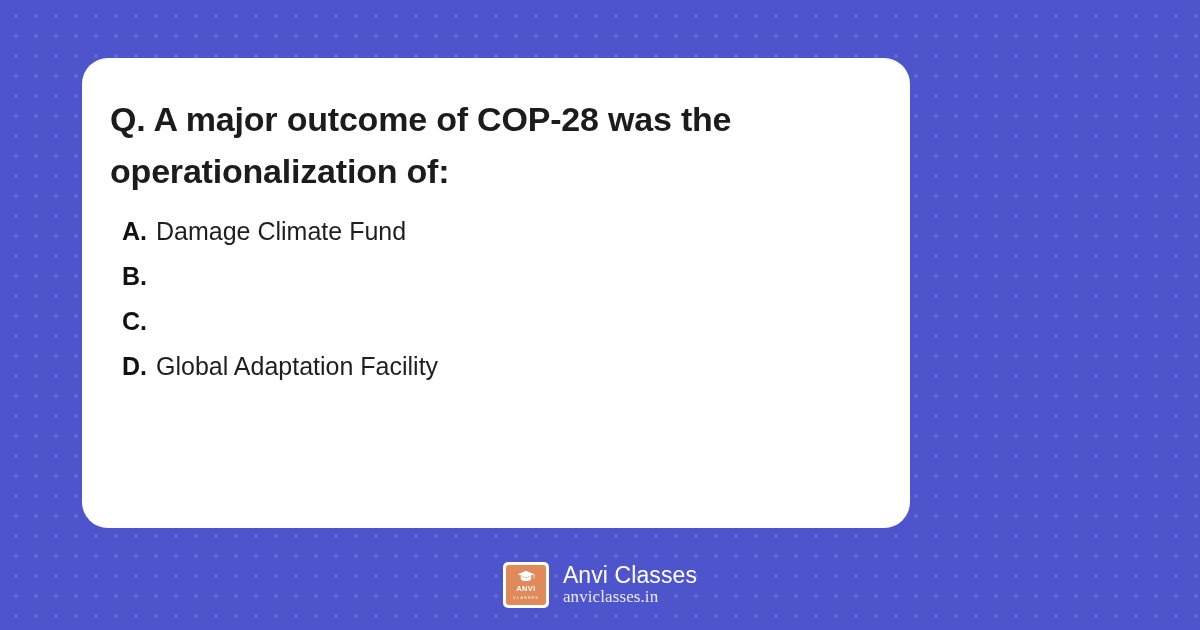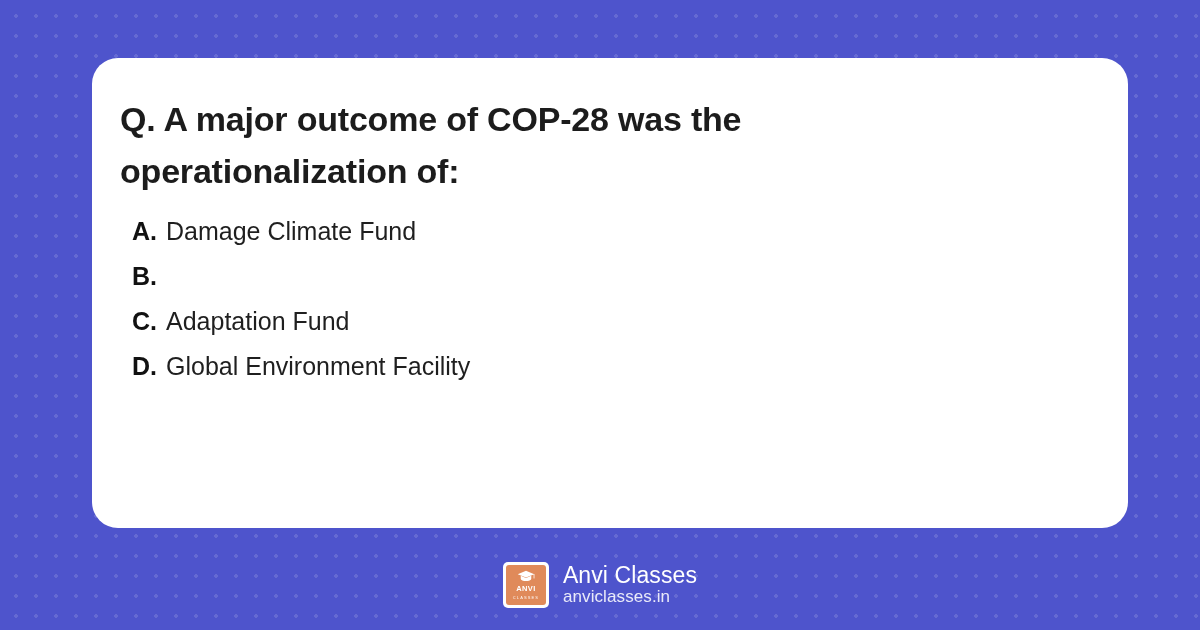--- a/index.html
+++ b/index.html
@@ -19,23 +19,23 @@
 
   .slide {
     position: relative;
     width: 1200px;
     height: 630px;
     box-sizing: border-box;
   }
 
   .quiz-card {
     position: absolute;
-    left: 92px;
+    left: 82px;
     top: 58px;
-    width: 1036px;
+    width: 828px;
     height: 470px;
     background: #ffffff;
     border-radius: 26px;
     box-sizing: border-box;
     padding: 36px 40px 0 28px;
   }
 
   .question {
     margin: 0;
     padding: 0 0 0 0;
@@ -136,20 +136,21 @@
   .brand-name {
     font-size: 23px;
     color: #ffffff;
     letter-spacing: 0.1px;
   }
 
   .brand-url {
     font-size: 17px;
     color: rgba(255,255,255,0.88);
     letter-spacing: 0.1px;
+    font-family: Liberation Serif, serif;
   }
 </style>
 </head>
 <body>
 
 <div class="slide">
 
   <div class="quiz-card">
 
     <p class="question">Q. A major outcome of COP-28 was the operationalization of:</p>
@@ -160,26 +161,25 @@
         <span class="option-letter">A.</span>
         <span class="option-text">Damage Climate Fund</span>
       </li>
 
       <li class="option">
         <span class="option-letter">B.</span>
       </li>
 
       <li class="option">
         <span class="option-letter">C.</span>
-        <span class="option-text">Adaptation Fund</span>
       </li>
 
       <li class="option">
         <span class="option-letter">D.</span>
-        <span class="option-text">Global Environment Facility</span>
+        <span class="option-text">Global Adaptation Facility</span>
       </li>
 
     </ul>
   </div>
 
   <div class="footer">
 
     <div class="brand-logo">
       <div class="brand-logo-inner">
         <span>

